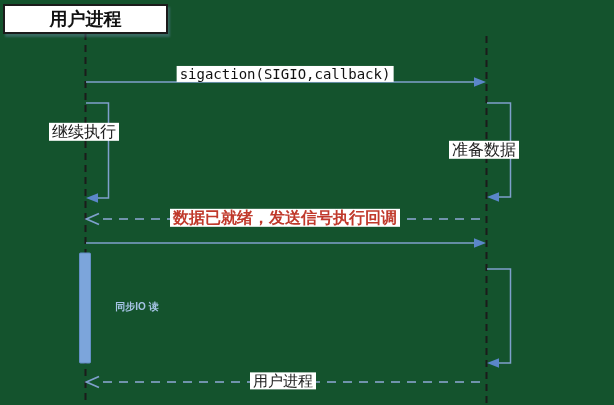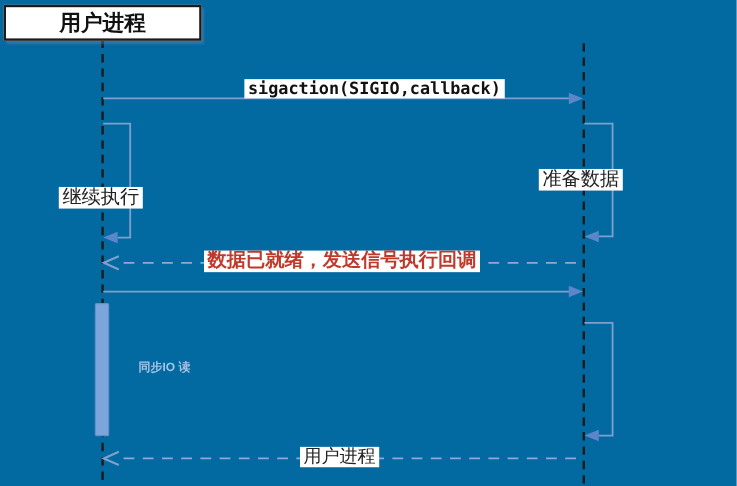--- a/index.html
+++ b/index.html
@@ -1,35 +1,35 @@
 <!DOCTYPE html>
 <html><head>
 <meta charset="utf-8">
 <style>
   html,body{margin:0;padding:0;background:#fff;}
   .stage{
-    position:relative;width:614px;height:405px;background:#0369a1;overflow:hidden;
+    position:relative;width:614px;height:405px;background:#14532d;overflow:hidden;
     font-family:"Liberation Sans","DejaVu Sans",sans-serif;
   }
   .stage svg{position:absolute;left:0;top:0;}
   .actor{
     position:absolute;top:4px;width:165px;height:30px;
     background:#fff;border:2px solid #1b1b1b;
     box-shadow:2px 3px 2px rgba(120,150,190,.35);
     display:flex;align-items:center;justify-content:center;
     font-size:18px;font-weight:bold;color:#111;box-sizing:border-box;
   }
   .actor-user{left:3px;}
   .actor-kernel{left:403px;}
   .lbl{
     position:absolute;transform:translate(-50%,-50%);
     background:#fff;padding:0 3px;white-space:nowrap;
     font-size:16px;color:#222;line-height:1.15;
   }
-  .lbl-mono{font-family:"DejaVu Sans Mono","Liberation Mono",monospace;font-size:14px;font-weight:700;color:#111;margin-left:27px;}
+  .lbl-mono{font-family:"DejaVu Sans Mono","Liberation Mono",monospace;font-size:14px;font-weight:400;color:#111;}
   .lbl-red{color:#C0392B;font-weight:bold;font-size:16px;}
   .lbl-sync{color:#A6C4E5;font-weight:bold;font-size:10px;background:transparent;}
 </style>
 </head>
 <body>
 
 <div class="stage">
 
   <svg width="614" height="405" viewBox="0 0 614 405">
 
@@ -79,21 +79,21 @@
       <polyline points="99,376.5 86.5,382 99,387.5" fill="none" stroke="#7FA0CC" stroke-width="1.8"></polyline>
     </g>
   </svg>
 
   <div class="actor actor-user">
     <span>用户进程</span>
   </div>
 
   <div class="lbl lbl-mono" style="left:285px;top:74px;">sigaction(SIGIO,callback)</div>
 
-  <div class="lbl" style="left:84px;top:165px;">继续执行</div>
+  <div class="lbl" style="left:84px;top:132px;">继续执行</div>
 
   <div class="lbl" style="left:484px;top:150px;">准备数据</div>
 
   <div class="lbl lbl-red" style="left:285px;top:218px;">数据已就绪，发送信号执行回调</div>
 
 
   <div class="lbl lbl-sync" style="left:137px;top:307px;">同步IO 读</div>
 
 
   <div class="lbl" style="left:283px;top:381px;font-size:15px;">用户进程</div>

